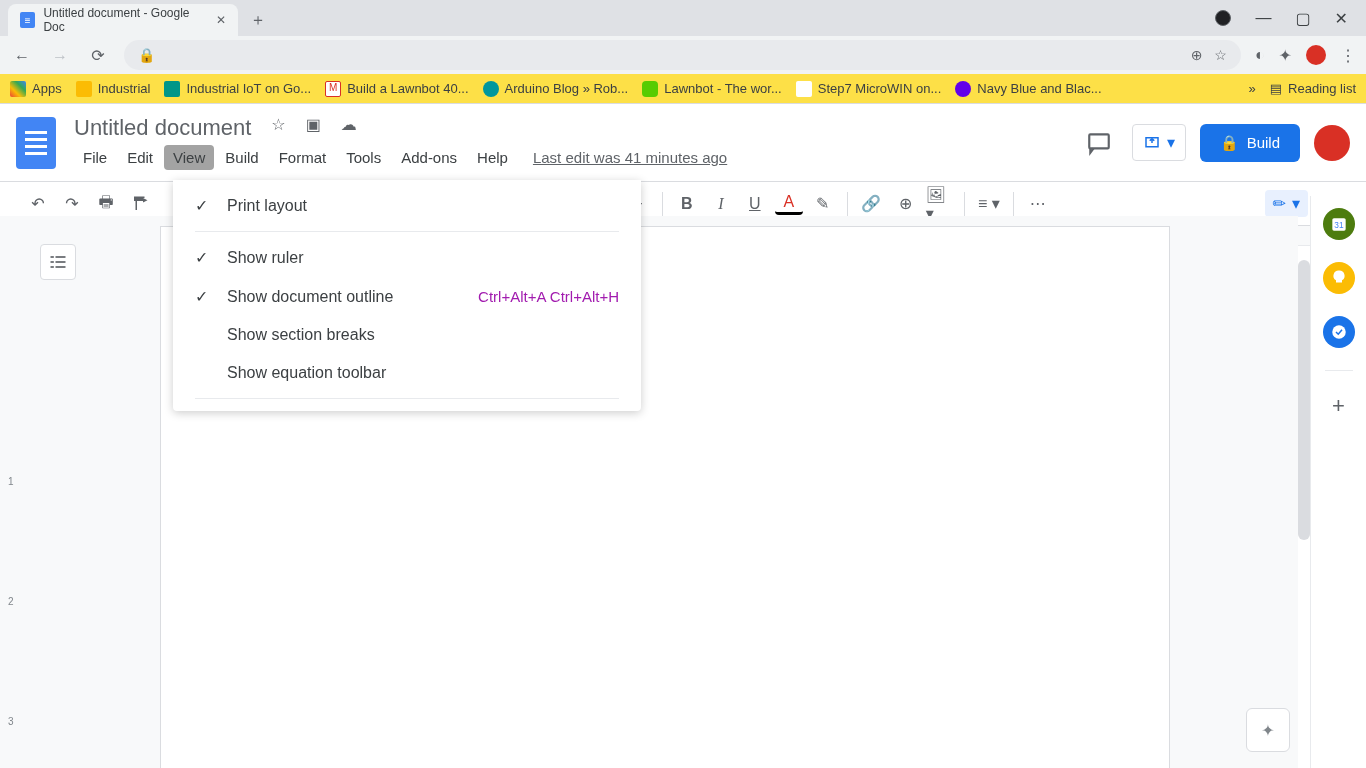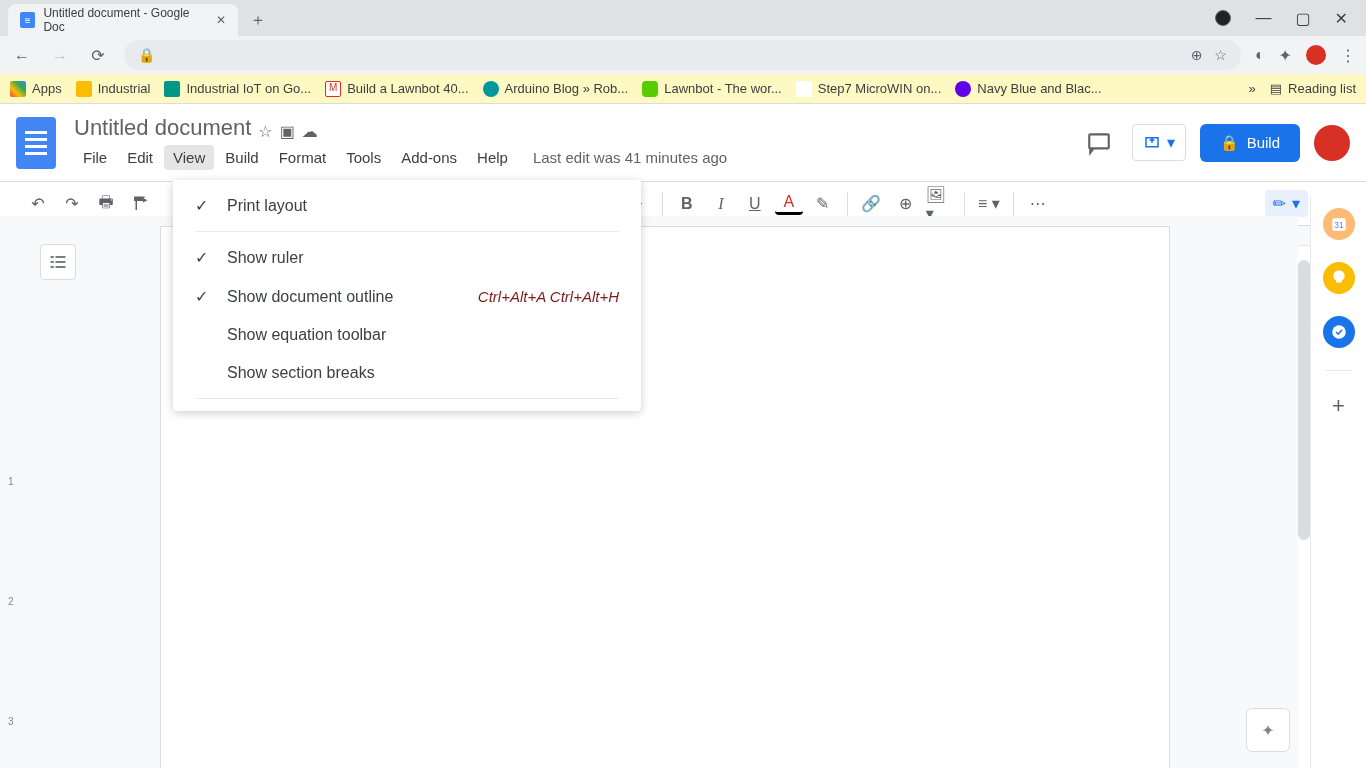--- a/index.html
+++ b/index.html
@@ -16,37 +16,37 @@
 
 .addr-bar { background: #f1f3f4; height: 38px; display: flex; align-items: center; padding: 0 10px; gap: 14px; }
 .nav-btn { color: #5f6368; width: 24px; text-align: center; }
 .nav-btn.disabled { color: #bdc1c6; }
 .url-field { flex: 1; background: #e8eaed; border-radius: 18px; height: 30px; display: flex; align-items: center; padding: 0 14px; gap: 10px; color: #202124; font-size: 14px; }
 .url-lock { color: #5f6368; }
 .url-actions { margin-left: auto; display: flex; gap: 12px; color: #5f6368; }
 .ext-icons { display: flex; gap: 14px; align-items: center; color: #5f6368; }
 .avatar-sm { width: 20px; height: 20px; border-radius: 50%; background: #d93025;}
 
-.bookmarks-bar { background: #fef9c3; height: 30px; display: flex; align-items: center; padding: 0 10px; gap: 14px; font-size: 13px; color: #3c4043; border-bottom: 1px solid #dadce0; }
+.bookmarks-bar { background: #fde047; height: 30px; display: flex; align-items: center; padding: 0 10px; gap: 14px; font-size: 13px; color: #3c4043; border-bottom: 1px solid #dadce0; }
 .bm { display: flex; align-items: center; gap: 6px; white-space: nowrap; }
 .bm-icon { width: 16px; height: 16px; border-radius: 2px; display:inline-block;}
 .bm-chevron { margin-left: auto; display: flex; gap: 14px; align-items: center; }
 
 
 .docs-header { height: 78px; display: flex; align-items: center; padding: 0 16px; border-bottom: 1px solid #dadce0; }
 .docs-logo { width: 40px; height: 52px; background: #4285f4; border-radius: 4px; margin-right: 18px; position: relative; }
 .docs-logo::before { content:''; position:absolute; left:9px; top:14px; width:22px; height:3px; background:#fff; box-shadow: 0 7px 0 #fff, 0 14px 0 #fff, 0 21px 0 #fff;}
 .doc-meta { flex: 1; }
-.doc-title-row { display: flex; align-items: flex-end; gap: 7px; }
+.doc-title-row { display: flex; align-items: flex-start; gap: 20px; }
 .doc-title { font-size: 22px; color: #5f6368; }
 .title-icon { color: #5f6368; }
 .menu-row { display: flex; align-items: center; gap: 2px; font-size: 15px; color: #3c4043; margin-top: 4px; }
 .menu-item { padding: 4px 9px; border-radius: 4px; }
-.menu-item.active { background: #e5e5e5; }
-.last-edit { color: #5f6368; margin-left: 14px; font-size: 15px;}
+.menu-item.active { background: #a3a3a3; }
+.last-edit { color: #5f6368; text-decoration: underline; margin-left: 14px; font-size: 15px;}
 .header-right { display: flex; align-items: center; gap: 14px; }
 .hdr-ibtn { color: #5f6368; padding: 6px; }
 .present-btn { border: 1px solid #dadce0; border-radius: 4px; padding: 8px 10px; display:flex; align-items:center; gap:6px; color:#1a73e8;}
 .share-btn { background: #1a73e8; color: #fff; border-radius: 6px; padding: 10px 20px; display:flex; align-items:center; gap:8px; font-weight:500; font-size:15px;}
 .avatar { width: 36px; height: 36px; border-radius: 50%; background: #d93025; }
 
 
 .toolbar { height: 44px; border-bottom: 1px solid #dadce0; display: flex; align-items: center; padding: 0 24px; gap: 6px; color: #5f6368; }
 .tb-btn { width: 28px; height: 28px; display: flex; align-items: center; justify-content: center; border-radius: 4px; }
 .tb-sep { width: 1px; height: 24px; background: #dadce0; margin: 0 4px; }
@@ -66,21 +66,21 @@
 .page-wrap { flex:1; display:flex; justify-content:center; padding-top:10px; }
 .page { width: 1010px; background:#fff; border:1px solid #dadce0; min-height:700px; padding: 130px 100px; position:relative;}
 .doc-text { font-size: 28px; color:#000; }
 .cursor { display:inline-block; width:1px; height:32px; background:#000; vertical-align:middle; margin-left:2px;}
 
 
 .dropdown { position: absolute; left: 173px; top: 180px; width: 468px; background: #fff; box-shadow: 0 2px 10px rgba(0,0,0,0.2); border-radius: 0 0 4px 4px; padding: 6px 0; z-index: 100; font-size: 16px; color: #3c4043; }
 .dd-item { display: flex; align-items: center; padding: 10px 22px; gap: 14px; }
 .dd-check { width: 18px; color:#3c4043; }
 .dd-sub { margin-left: auto; color:#80868b; }
-.dd-shortcut { margin-left: auto; color:#7f1d1d; font-size:15px;font-style:italic; }
+.dd-shortcut { margin-left: auto; color:#a21caf; font-size:15px; }
 .dd-sep { height:1px; background:#e8eaed; margin: 6px 22px; }
 
 
 .right-sidebar { position: absolute; right: 0; top: 196px; bottom: 0; width: 56px; border-left: 1px solid #e8eaed; background:#fff; display:flex; flex-direction:column; align-items:center; padding-top:12px; gap:22px; }
 .side-icon { width:32px; height:32px; display:flex; align-items:center; justify-content:center; border-radius:50%; }
 .side-sep { width:28px; height:1px; background:#e8eaed; }
 .side-plus { color:#5f6368; font-size:22px; }
 
 .scrollbar-v { position:absolute; right:56px; top:260px; width:12px; height:280px; background:#dadce0; border-radius:6px; }
 
@@ -287,31 +287,31 @@
     <span class="dd-check">✓</span>
     <span>Show ruler</span>
   </div>
   <div class="dd-item">
     <span class="dd-check">✓</span>
     <span>Show document outline</span>
     <span class="dd-shortcut">Ctrl+Alt+A Ctrl+Alt+H</span>
   </div>
   <div class="dd-item">
     <span class="dd-check"></span>
+    <span>Show section breaks</span>
+  </div>
+  <div class="dd-item">
+    <span class="dd-check"></span>
     <span>Show equation toolbar</span>
   </div>
-  <div class="dd-item">
-    <span class="dd-check"></span>
-    <span>Show section breaks</span>
-  </div>
   <div class="dd-sep"></div>
 </div>
 
 <div class="right-sidebar">
-  <div class="side-icon" style="background:#fdba74">
+  <div class="side-icon" style="background:#4d7c0f">
       <svg width="20" height="20" viewBox="0 0 24 24" fill="#fff">
         <rect x="4" y="5" width="16" height="15" rx="2"></rect>
         <text x="12" y="17" text-anchor="middle" fill="#4285f4" font-size="10">31</text>
       </svg>
     </div>
   <div class="side-icon" style="background:#fbbc04">
       <svg width="18" height="18" viewBox="0 0 24 24" fill="#fff">
         <path d="M12 2a7 7 0 00-4 13v3h8v-3a7 7 0 00-4-13z"></path>
       </svg>
     </div>

